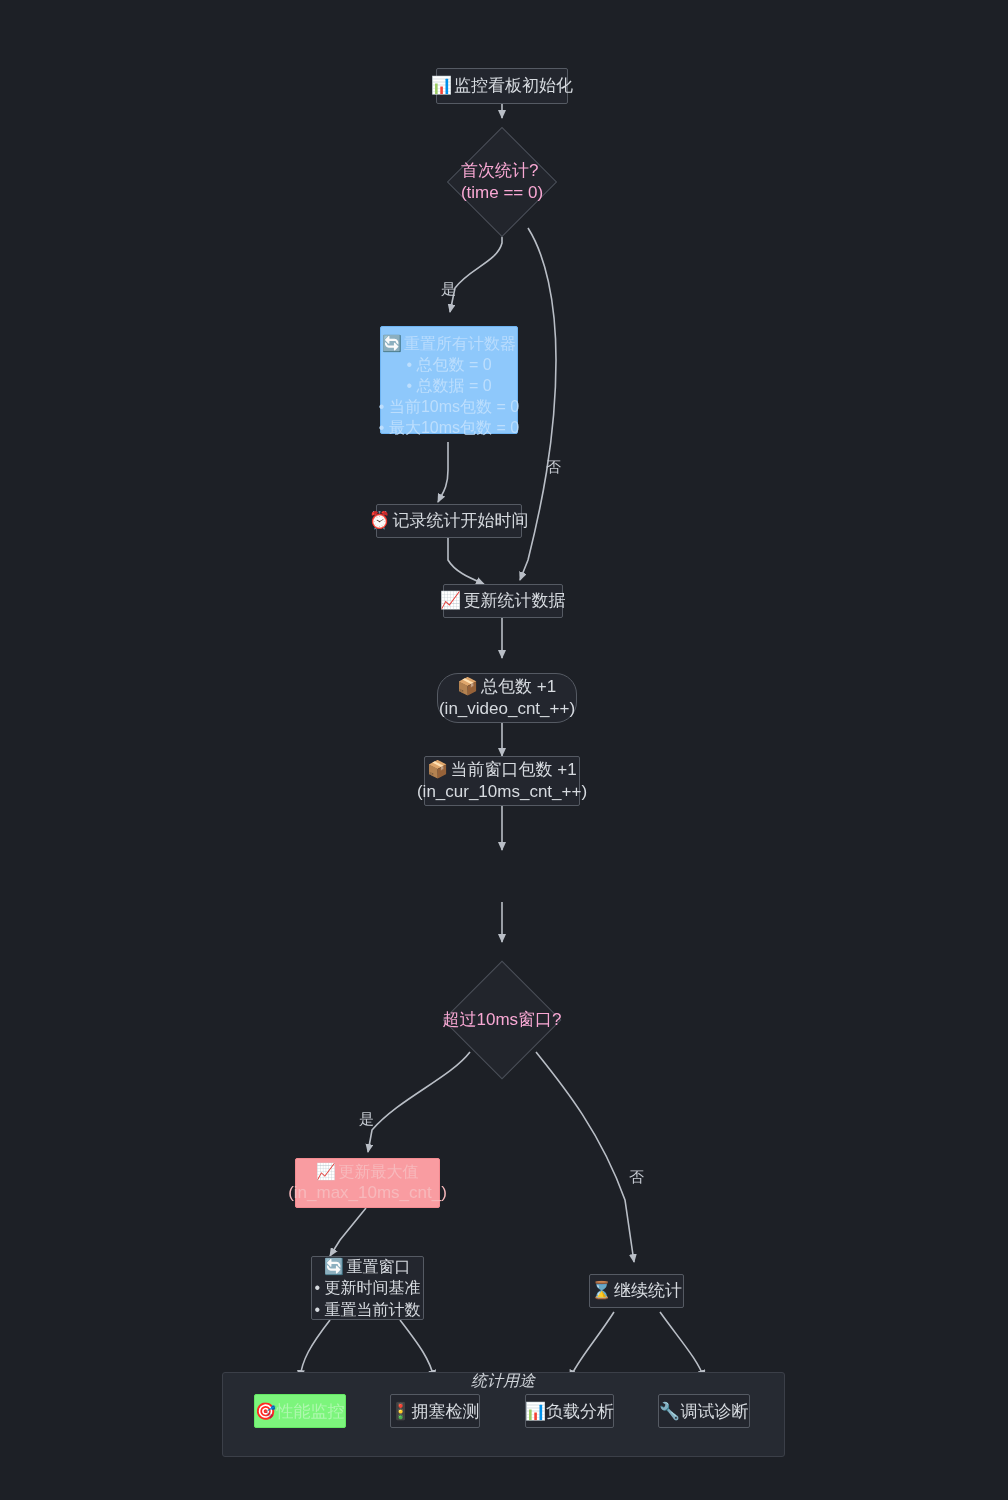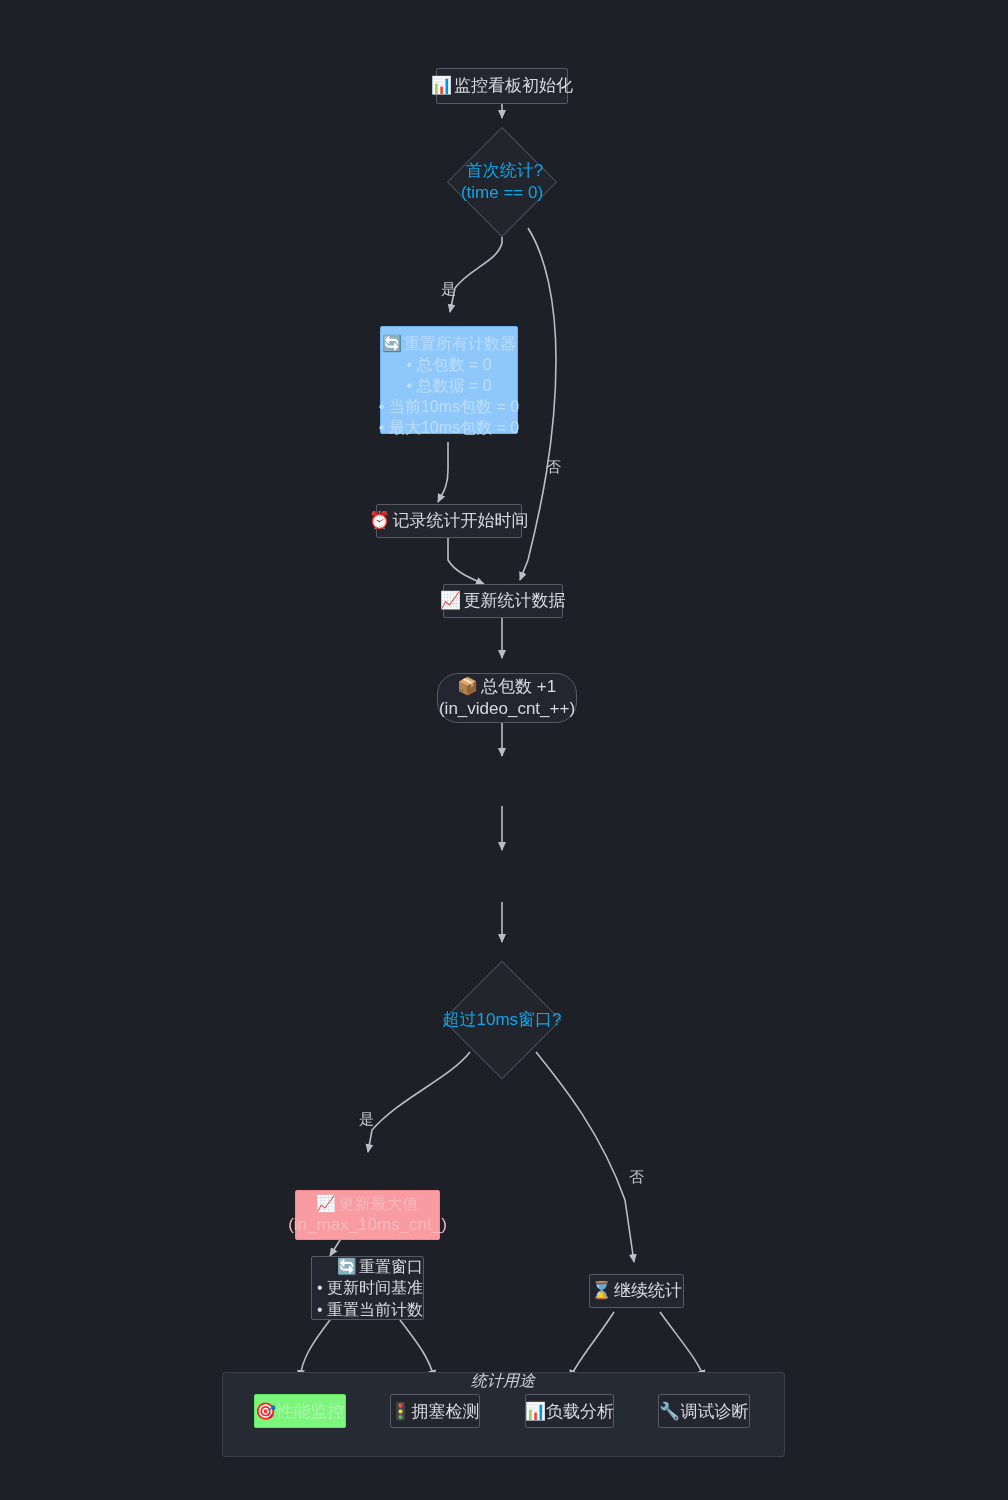--- a/index.html
+++ b/index.html
@@ -29,23 +29,23 @@
     justify-content:center;
     white-space:nowrap;
     border-radius:2px;
   }
   .node .line2{font-size:17px;}
   .node .icon{margin-right:2px;}
 
   .decision{
     position:absolute;
     display:flex;align-items:center;justify-content:center;
-    text-align:right;
+    text-align:left;
     font-size:17px;line-height:1.32;
-    color:#0ea5e9;
+    color:#f9a8d4;
     white-space:nowrap;
   }
   .decision .dshape{
     position:absolute;left:50%;top:50%;
     transform:translate(-50%,-50%) rotate(45deg);
     border:1px solid #4a4f58;
     background:#22252c;
     box-sizing:border-box;
   }
   .decision .dtext{position:relative;z-index:2;}
@@ -174,38 +174,44 @@
     </div>
   </div>
 
   <div class="node" style="left:437px;top:673px;width:140px;height:50px;border-radius:21px;">
     <div>
       <span class="icon">📦</span><span>总包数 +1</span>
     </div>
     <div class="line2">(in_video_cnt_++)</div>
   </div>
 
+  <div class="node" style="left:424px;top:756px;width:156px;height:50px;">
+    <div>
+      <span class="icon">📦</span><span>当前窗口包数 +1</span>
+    </div>
+    <div class="line2">(in_cur_10ms_cnt_++)</div>
+  </div>
 
 
   <div class="decision" style="left:432px;top:960px;width:140px;height:120px;">
     <div class="dshape" style="width:84px;height:84px;"></div>
     <div class="dtext">超过10ms窗口?</div>
   </div>
 
   <div class="edge-label" style="left:359px;top:1110px;">是</div>
   <div class="edge-label" style="left:629px;top:1168px;">否</div>
 
-  <div class="node pink" style="left:295px;top:1158px;width:145px;height:50px;margin-top:32px;">
+  <div class="node pink" style="left:295px;top:1158px;width:145px;height:50px;">
     <div>
       <span class="icon">📈</span><span>更新最大值</span>
     </div>
     <div class="line2">(in_max_10ms_cnt_)</div>
   </div>
 
-  <div class="node" style="left:311px;top:1256px;width:113px;height:64px;font-size:16px;align-items:flex-end;">
+  <div class="node" style="left:311px;top:1256px;width:113px;height:64px;font-size:16px;">
     <div>
       <span class="icon">🔄</span><span>重置窗口</span>
     </div>
     <div class="bullets">• 更新时间基准</div>
     <div class="bullets">• 重置当前计数</div>
   </div>
 
   <div class="node" style="left:589px;top:1274px;width:95px;height:34px;">
     <div>
       <span class="icon">⌛</span><span>继续统计</span>

